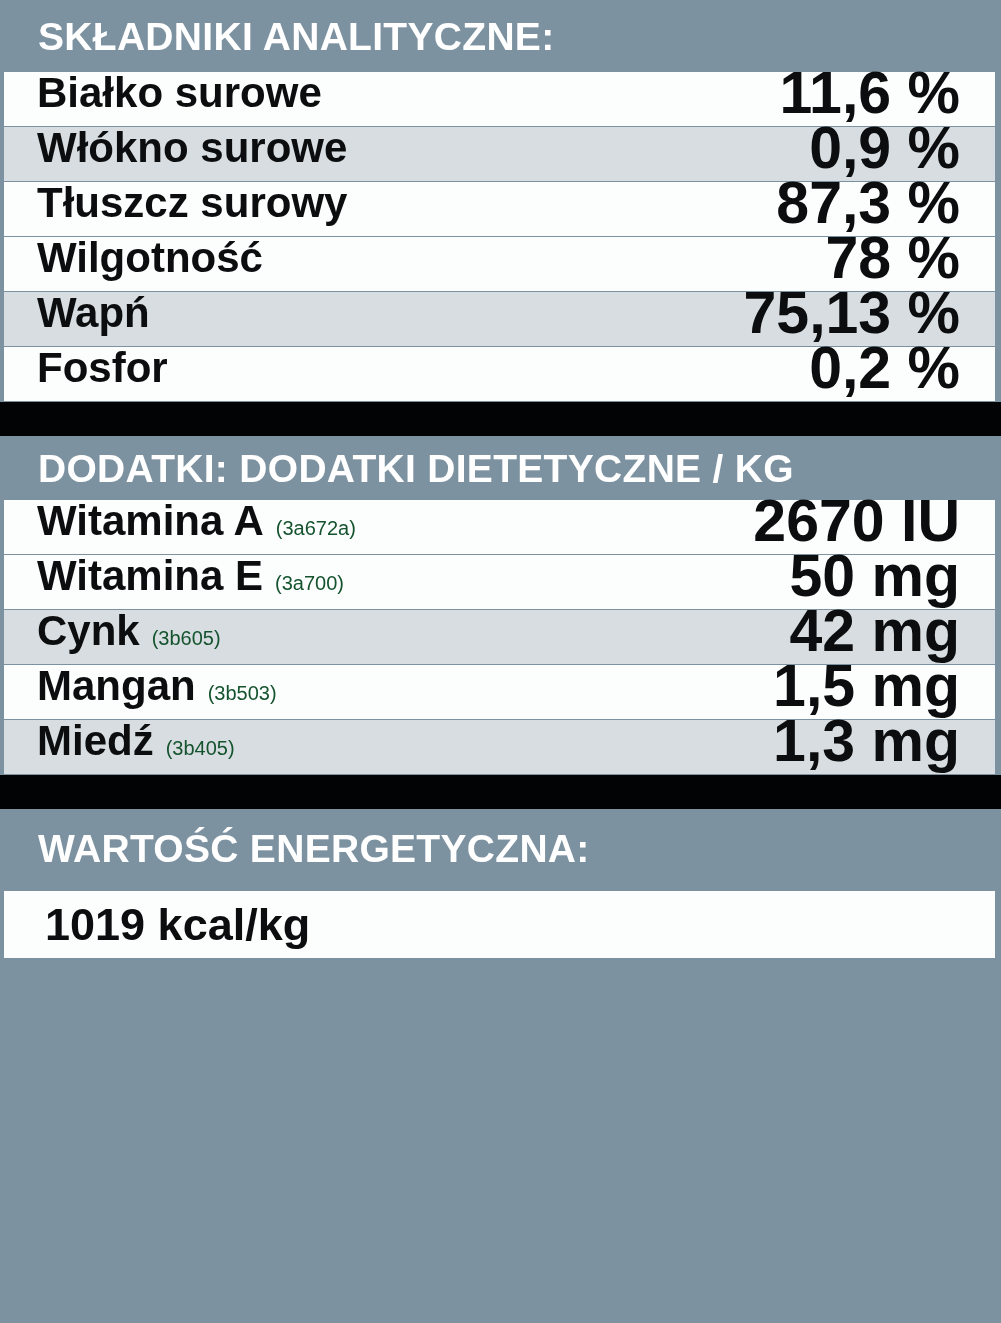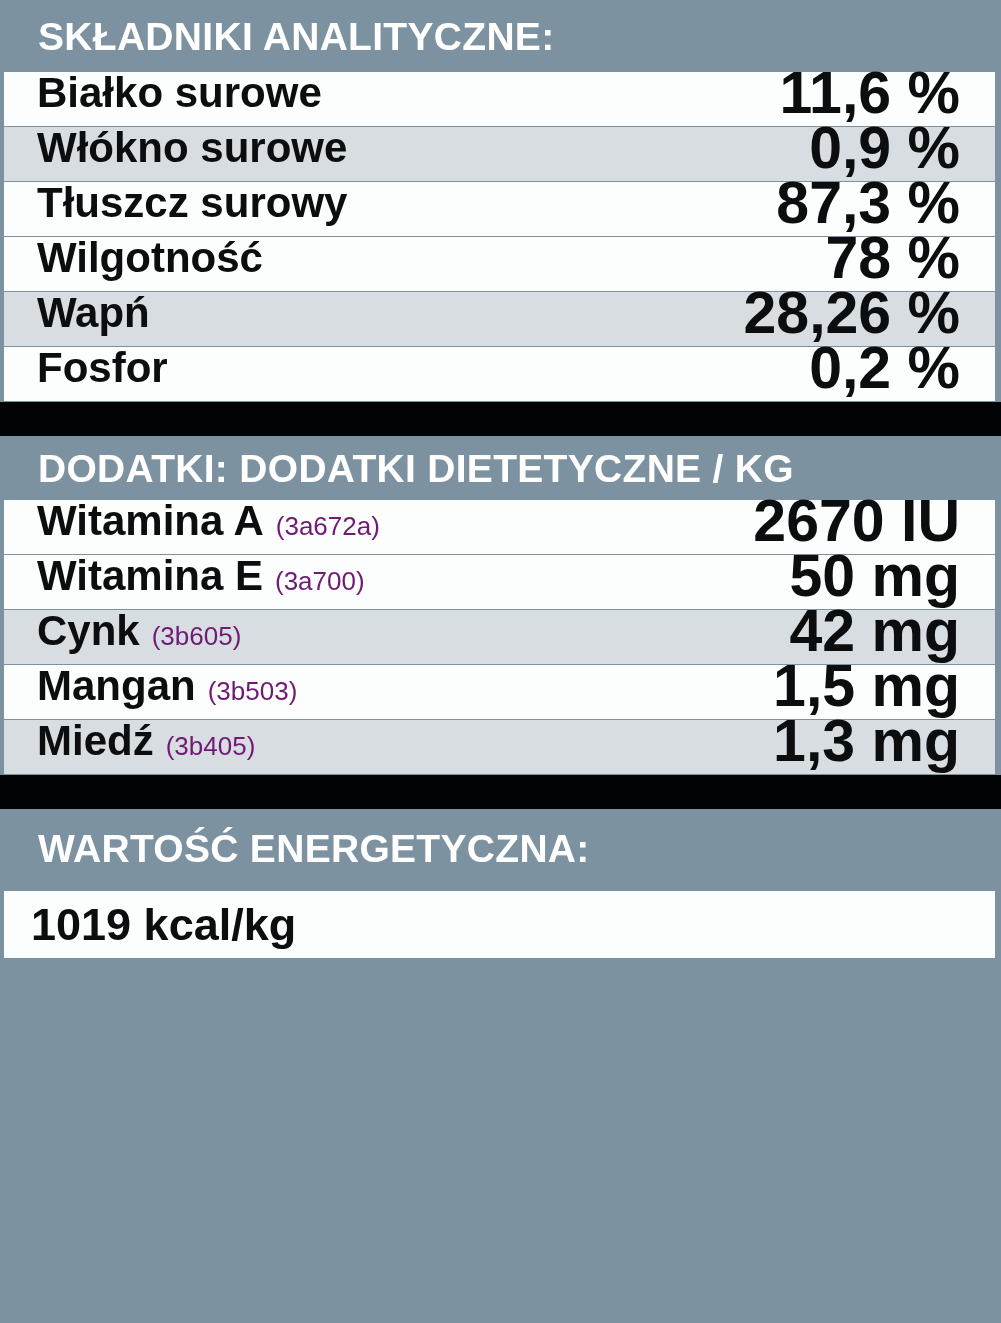--- a/index.html
+++ b/index.html
@@ -40,42 +40,42 @@
   .label {
     font-size: 42px;
     font-weight: 600;
     color: #0B0D0E;
     line-height: 1;
     white-space: nowrap;
     display: flex;
     align-items: baseline;
   }
   .code {
-    font-size: 26px;
+    font-size: 20px;
     font-weight: 500;
-    color: #701a75;
+    color: #14532d;
     margin-left: 12px;
     line-height: 1;
   }
   .value {
     font-size: 59px;
     font-weight: 700;
     color: #0B0D0E;
     line-height: 1;
     white-space: nowrap;
   }
   .divider {
     height: 34px;
     width: 100%;
     background: #020305;
   }
   .energy-row {
     height: 67px;
     margin: 4px 6px 6px 4px;
-    padding: 0 35px 0 27px;
+    padding: 0 35px 0 41px;
     display: flex;
     align-items: center;
     justify-content: flex-start;
     background: #FCFDFD;
   }
   .energy-value {
     font-size: 45px;
     font-weight: 600;
     color: #0B0D0E;
     line-height: 1;
@@ -100,21 +100,21 @@
     <div class="row r-white">
       <span class="label">Tłuszcz surowy</span>
       <span class="value">87,3 %</span>
     </div>
     <div class="row r-white">
       <span class="label">Wilgotność</span>
       <span class="value">78 %</span>
     </div>
     <div class="row r-gray">
       <span class="label">Wapń</span>
-      <span class="value">28,26 %</span>
+      <span class="value">75,13 %</span>
     </div>
     <div class="row r-white">
       <span class="label">Fosfor</span>
       <span class="value">0,2 %</span>
     </div>
   </section>
 
   <div class="divider"></div>
 
   <section>

